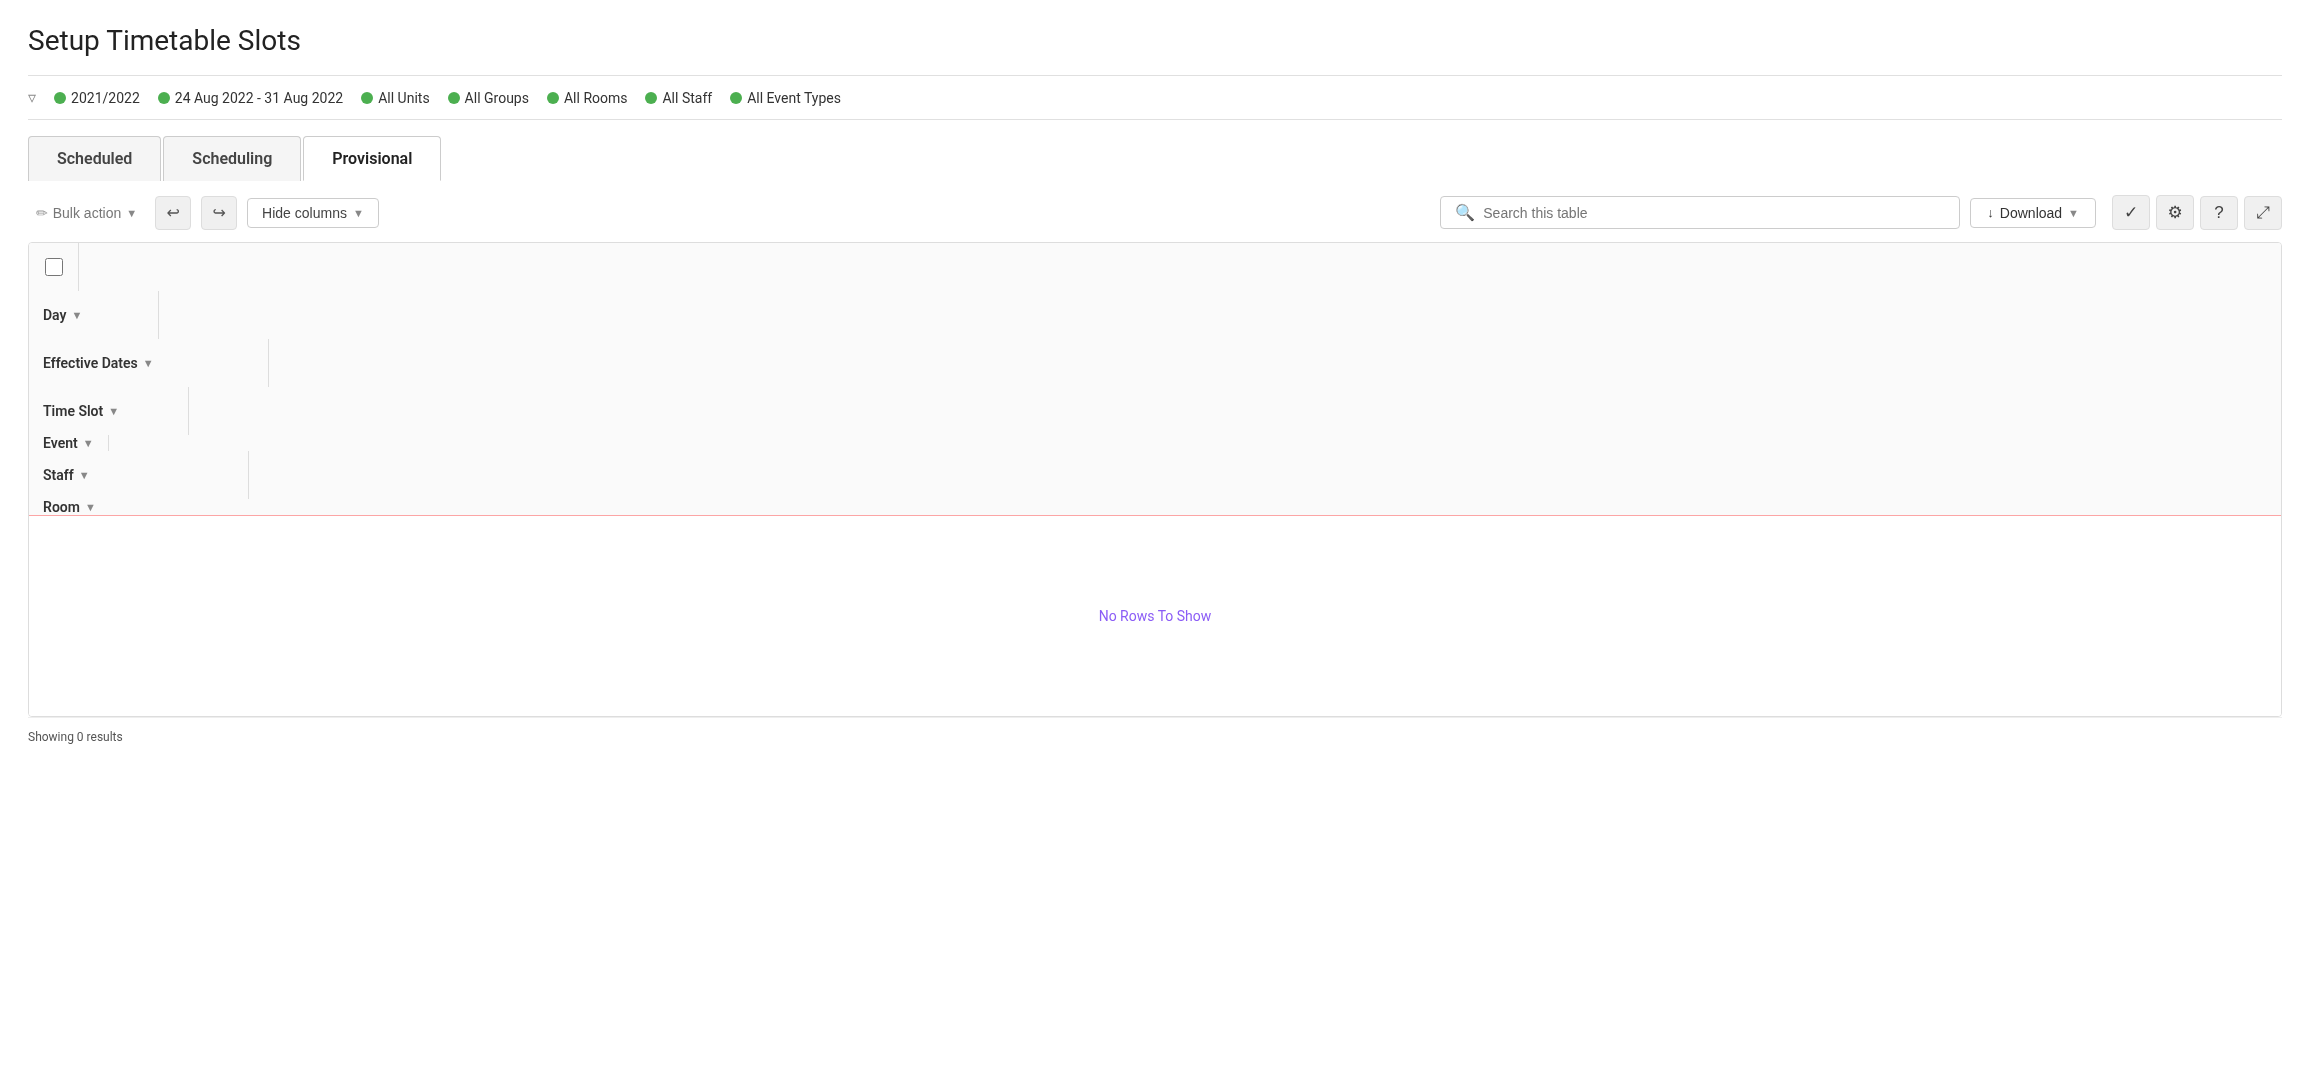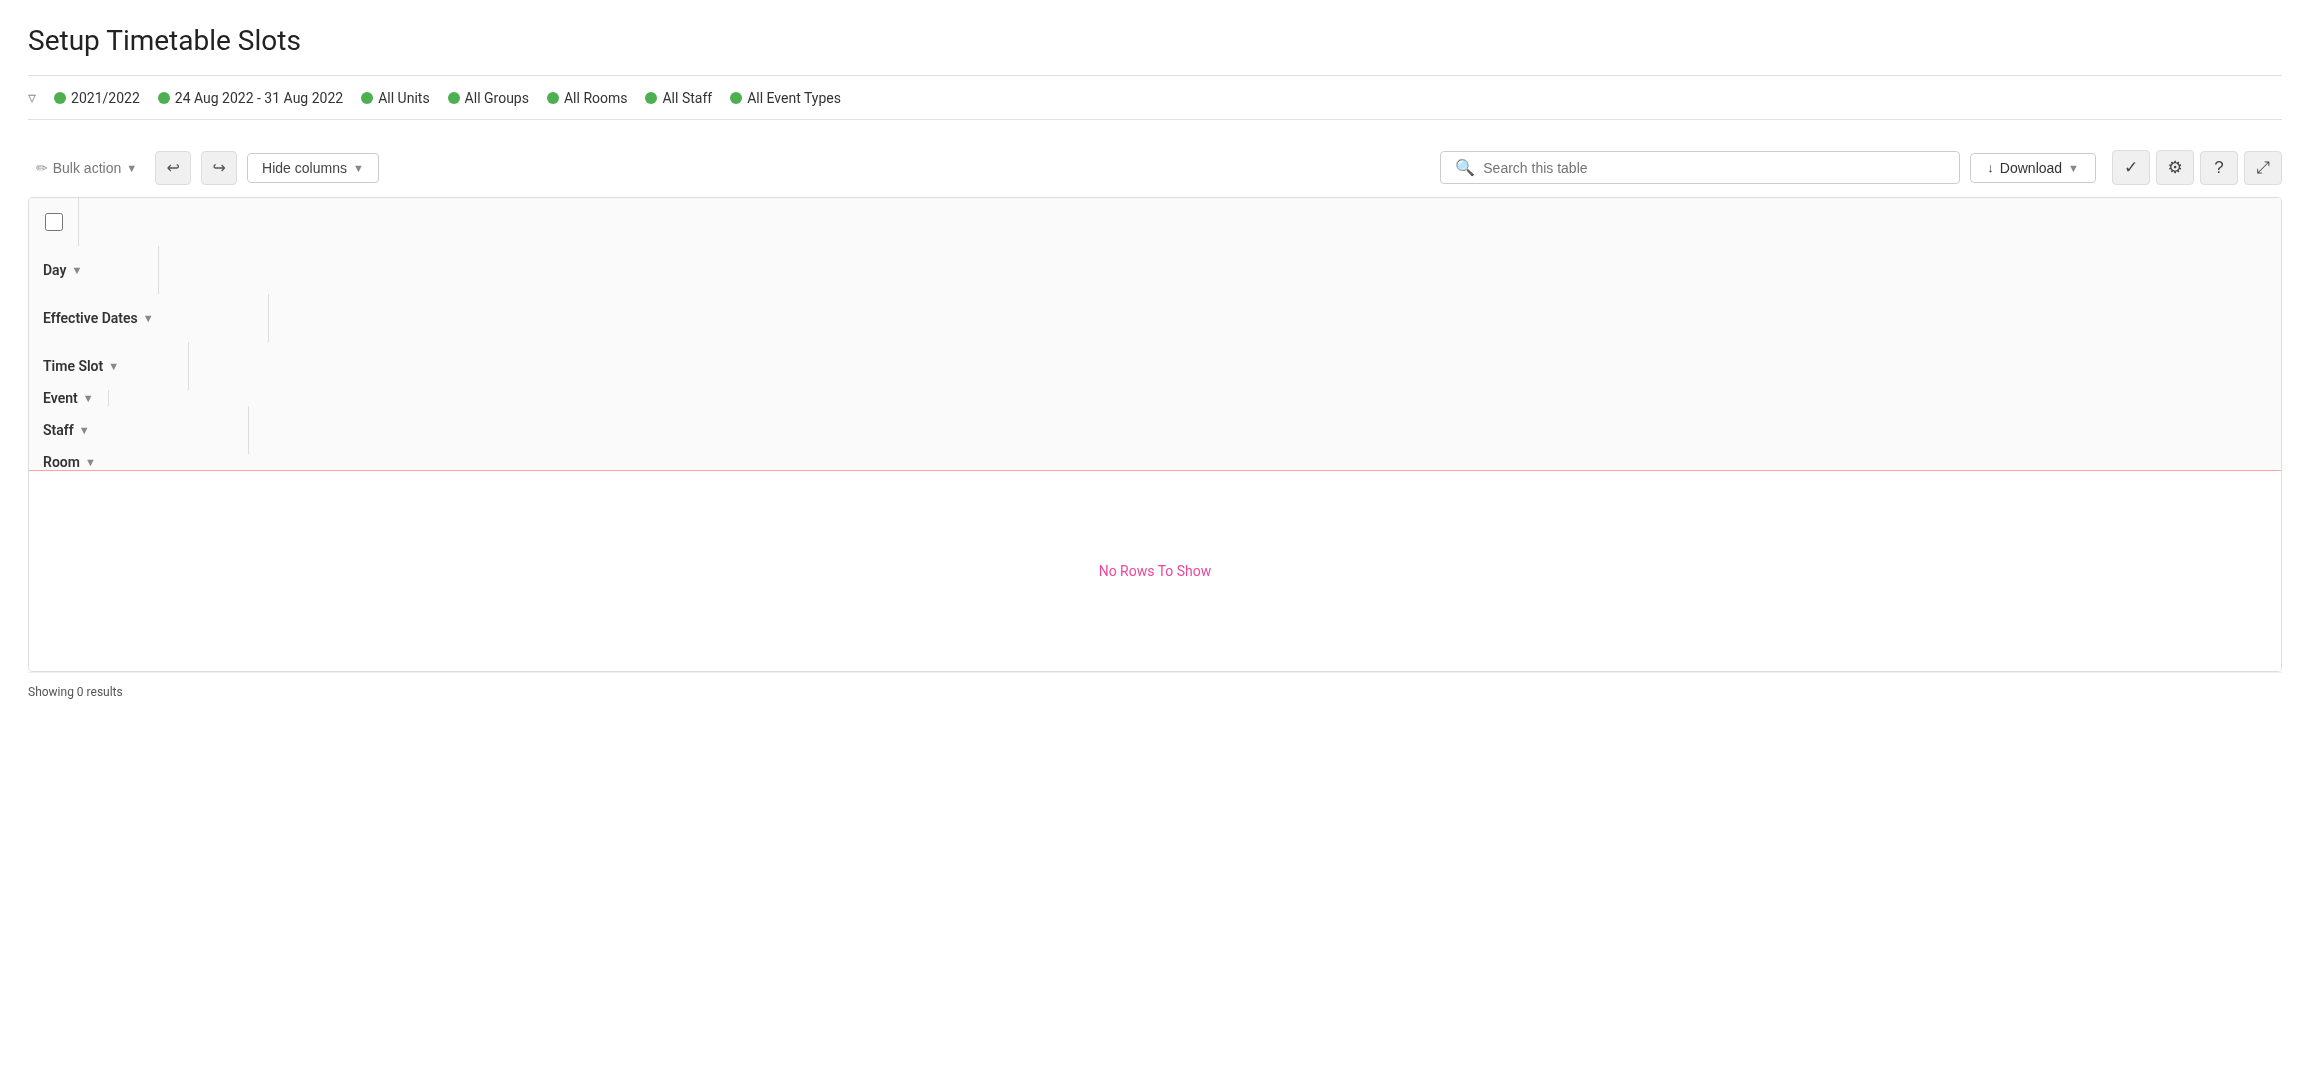--- a/index.html
+++ b/index.html
@@ -242,21 +242,21 @@
       color: #888;
     }
     .table-body {
       min-height: 200px;
       display: flex;
       align-items: center;
       justify-content: center;
       background: #fff;
     }
     .no-rows {
-      color: #ec4899;
+      color: #8b5cf6;
       font-size: 14px;
       padding: 60px 0;
     }
     .footer-bar {
       padding: 12px 0 8px 0;
       font-size: 12px;
       color: #555;
       border-top: 1px solid #eee;
       margin-top: 0;
     }
@@ -293,20 +293,25 @@
     <span class="filter-chip">
       <span class="dot"></span>
       <span>All Staff</span>
     </span>
     <span class="filter-chip">
       <span class="dot"></span>
       <span>All Event Types</span>
     </span>
   </div>
 
+  <div class="tabs">
+    <div class="tab">Scheduled</div>
+    <div class="tab">Scheduling</div>
+    <div class="tab active">Provisional</div>
+  </div>
 
 
   <div class="toolbar">
     <button class="bulk-action-btn">
       <span class="pencil-icon">✏</span>
       <span>Bulk action</span>
       <span style="font-size:11px;color:#888;">▼</span>
     </button>
 
     <button class="icon-btn" title="Undo">

